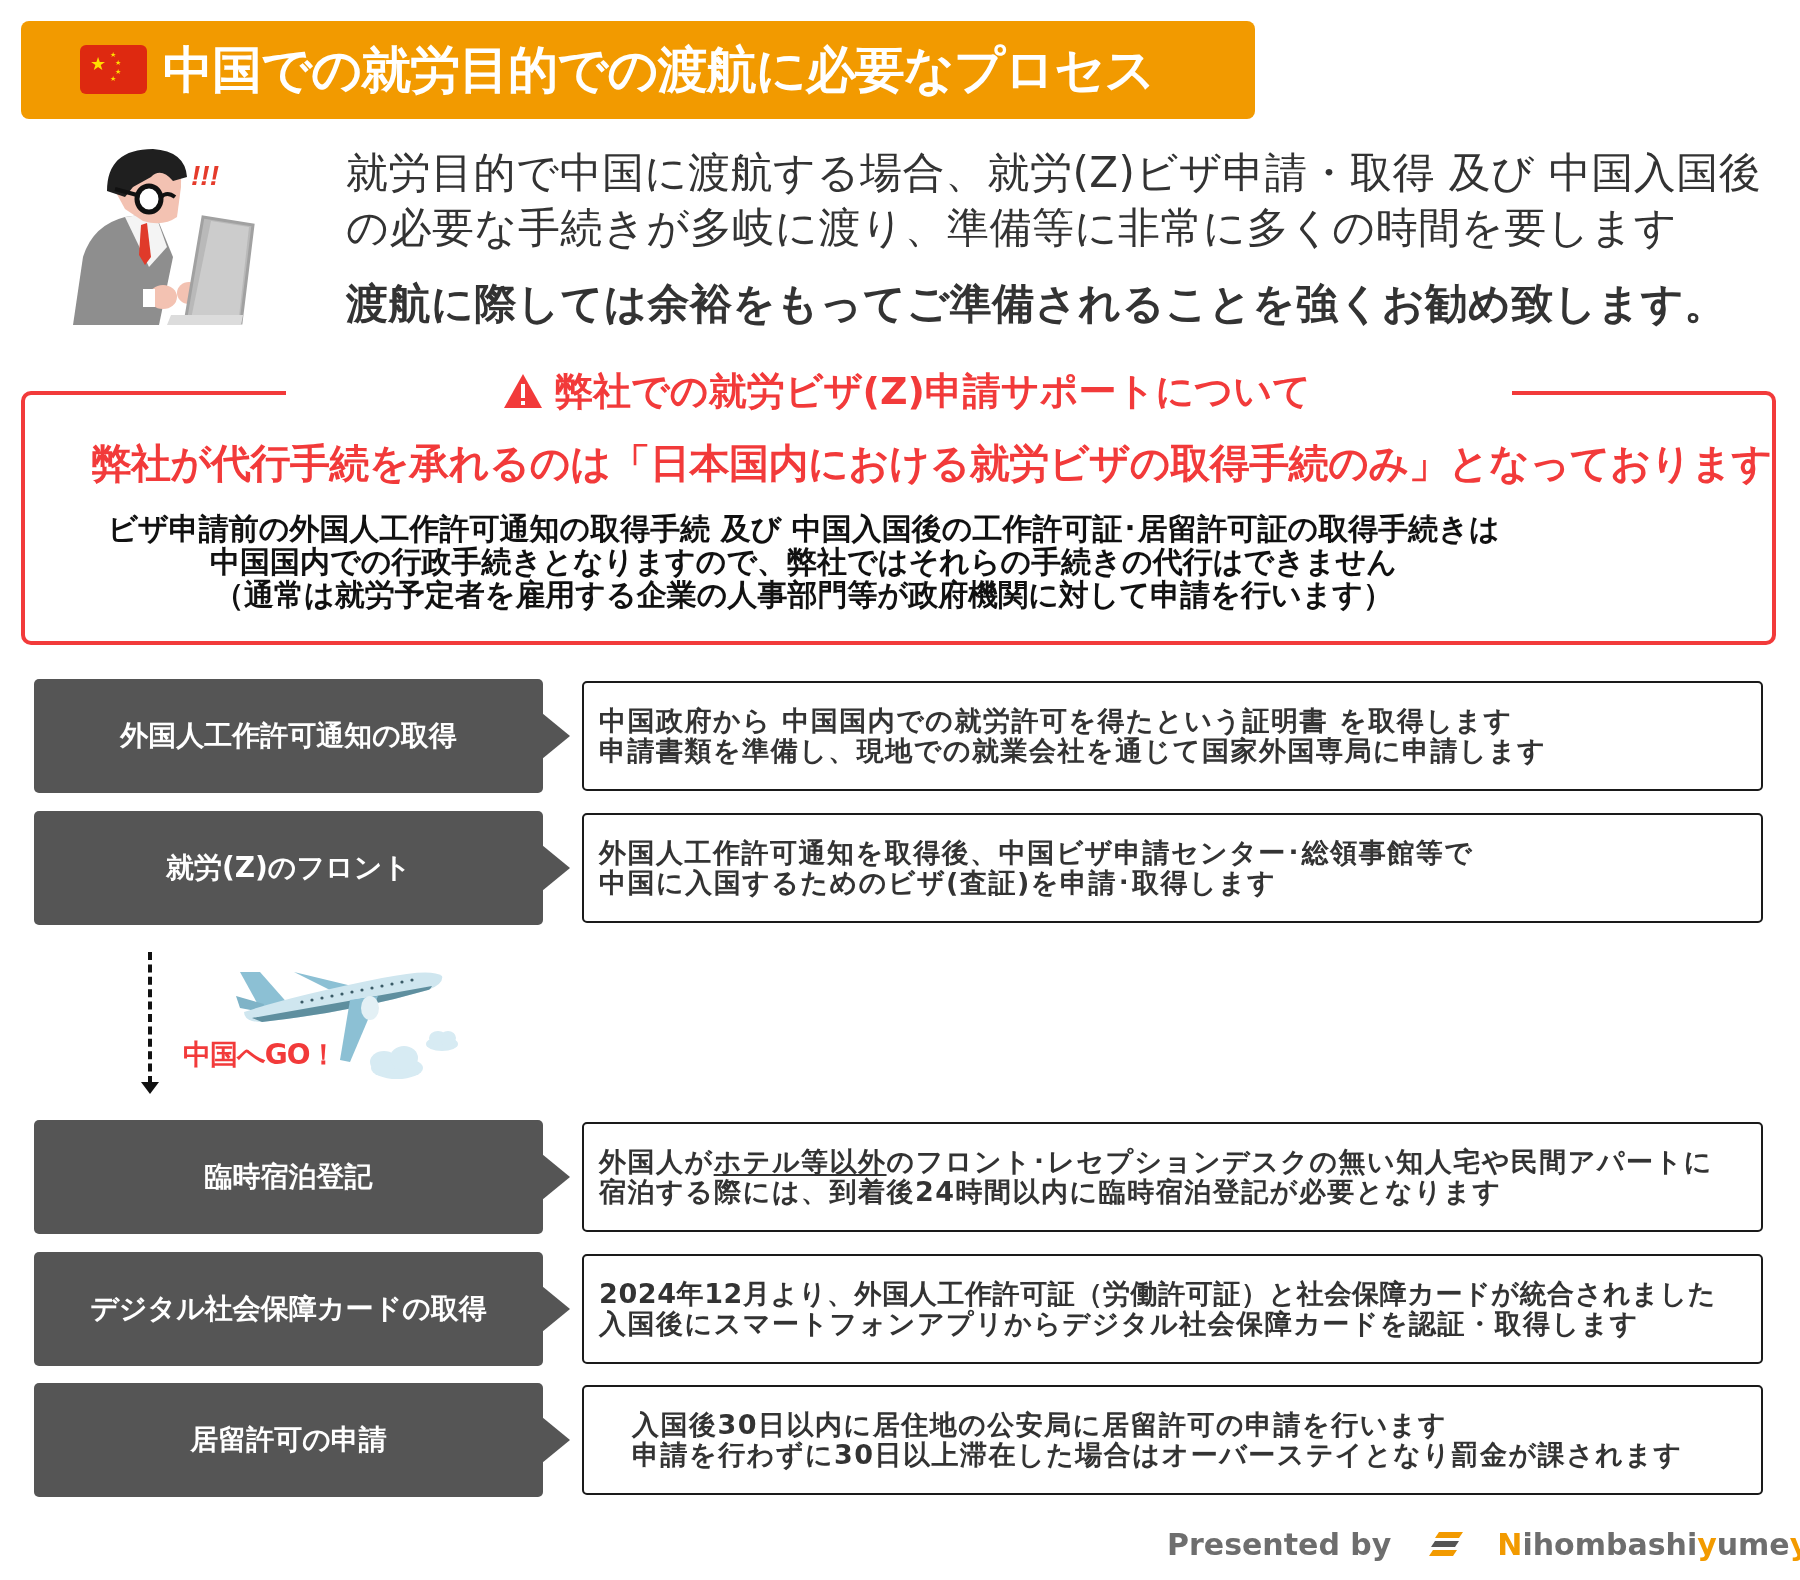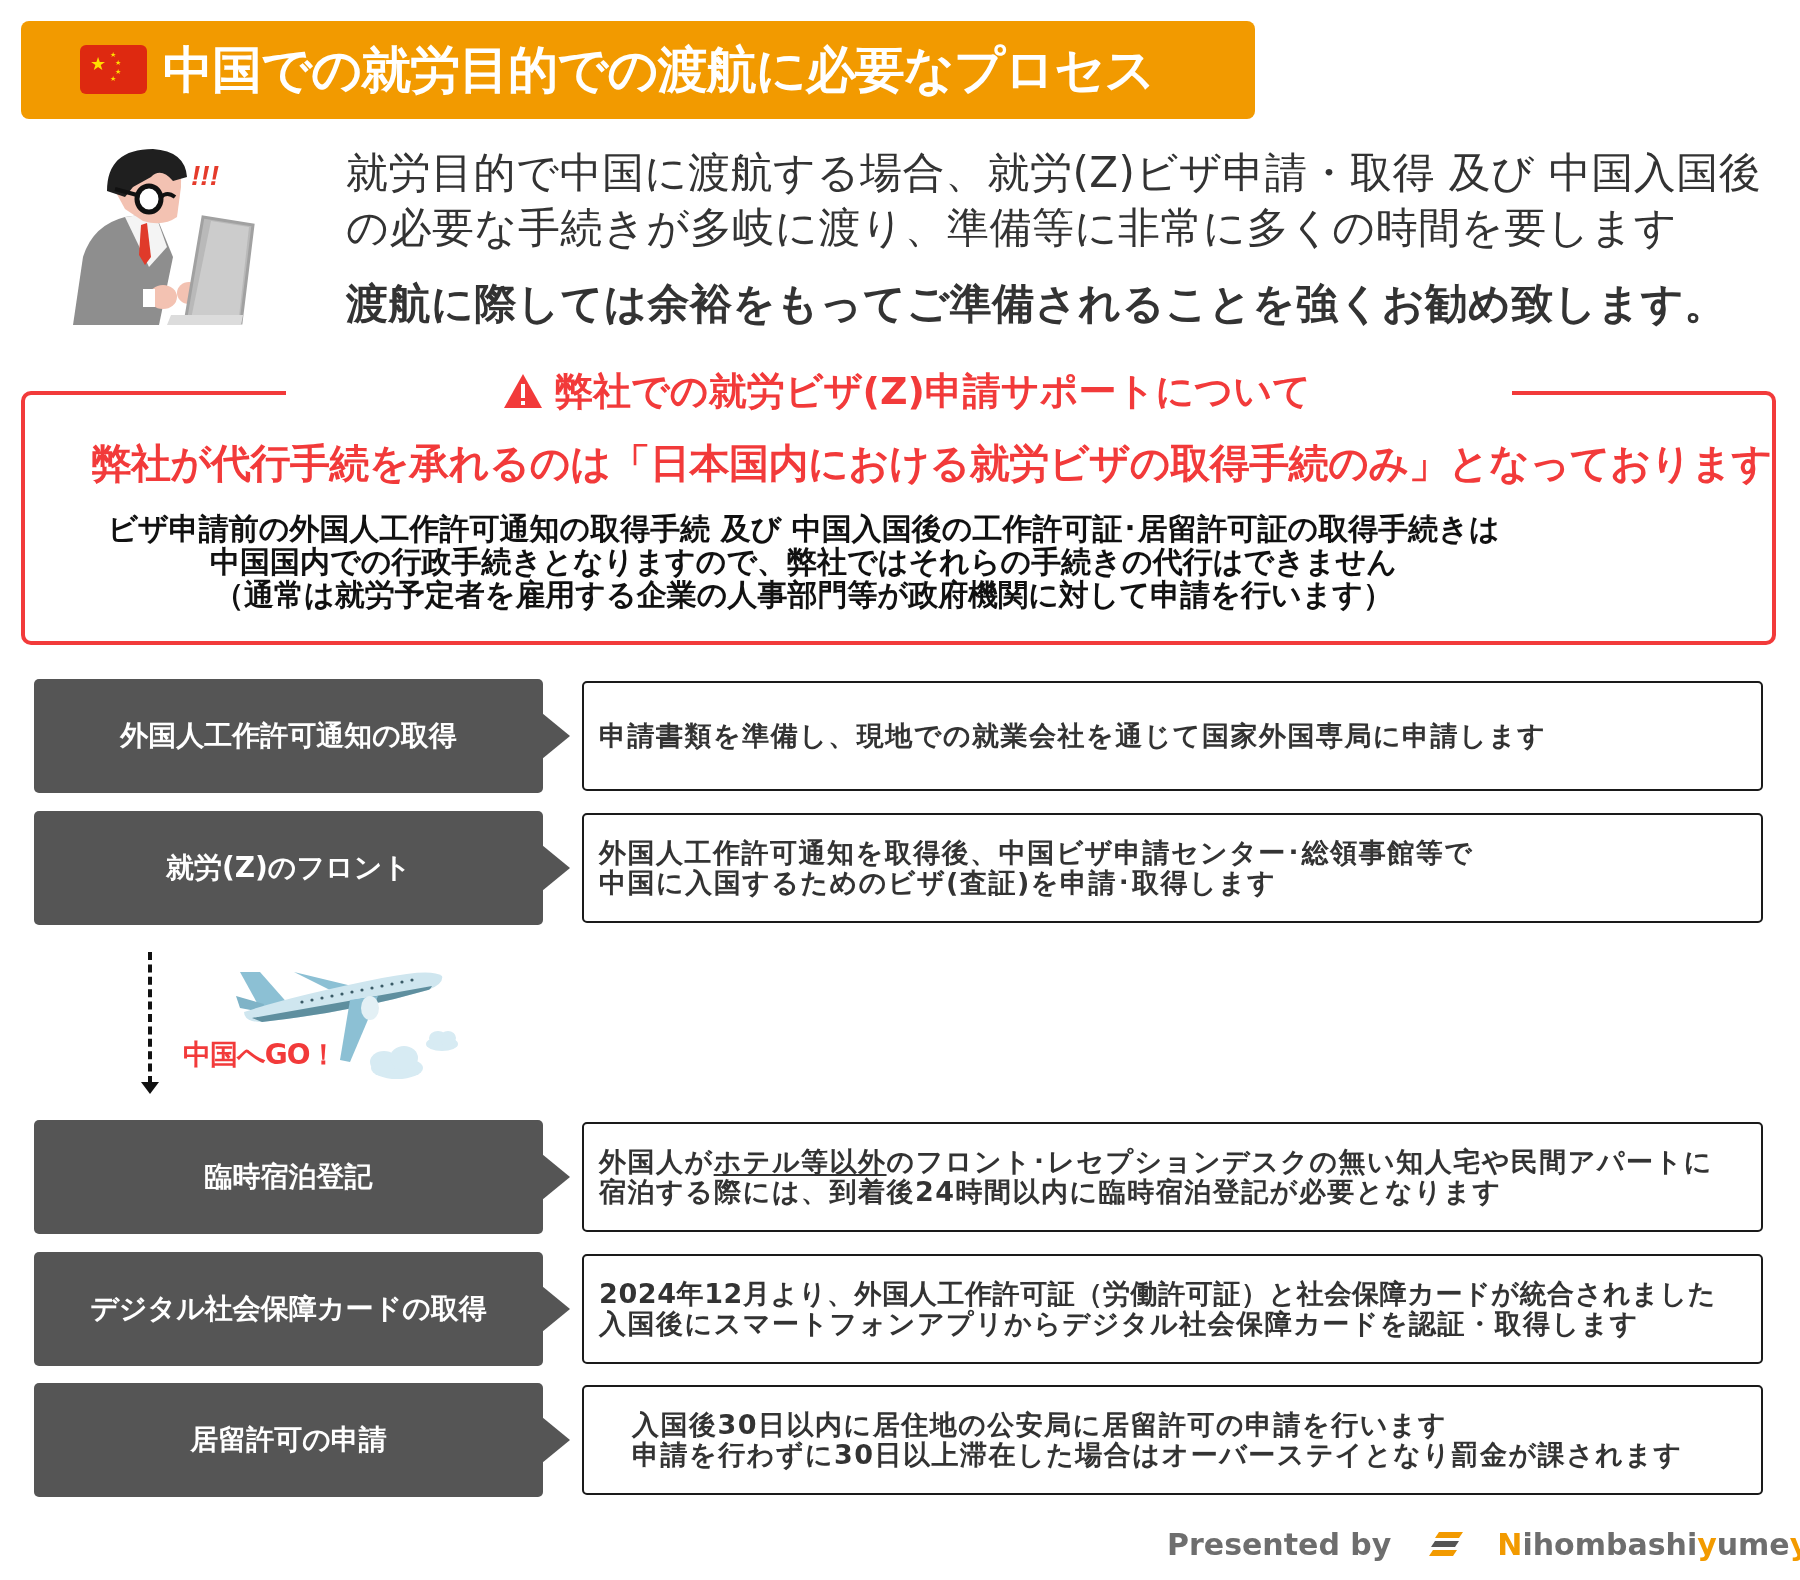--- a/index.html
+++ b/index.html
@@ -116,20 +116,21 @@
 <div class="abs notice-main">弊社が代行手続を承れるのは「日本国内における就労ビザの取得手続のみ」となっております</div>
 <div class="abs notice-body">
   <div>ビザ申請前の外国人工作許可通知の取得手続 及び 中国入国後の工作許可証･居留許可証の取得手続きは</div>
   <div>中国国内での行政手続きとなりますので、弊社ではそれらの手続きの代行はできません</div>
   <div>（通常は就労予定者を雇用する企業の人事部門等が政府機関に対して申請を行います）</div>
 </div>
 
 <div class="abs step-label" style="top:679px;">外国人工作許可通知の取得</div>
 <div class="abs step-arrow" style="top:713px;"></div>
 <div class="abs step-desc" style="top:681px;">
+  <div>中国政府から 中国国内での就労許可を得たという証明書 を取得します</div>
   <div>申請書類を準備し、現地での就業会社を通じて国家外国専局に申請します</div>
 </div>
 
 <div class="abs step-label" style="top:811px;">就労(Z)のフロント</div>
 <div class="abs step-arrow" style="top:845px;"></div>
 <div class="abs step-desc" style="top:813px;">
   <div>外国人工作許可通知を取得後、中国ビザ申請センター･総領事館等で</div>
   <div>中国に入国するためのビザ(査証)を申請･取得します</div>
 </div>
 

